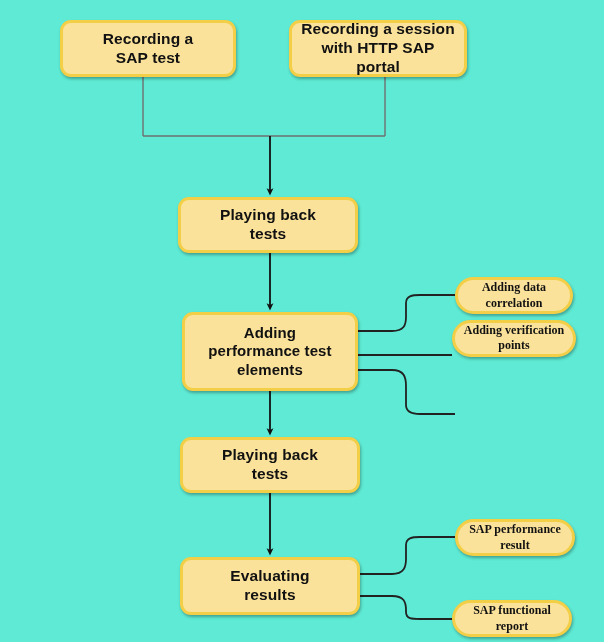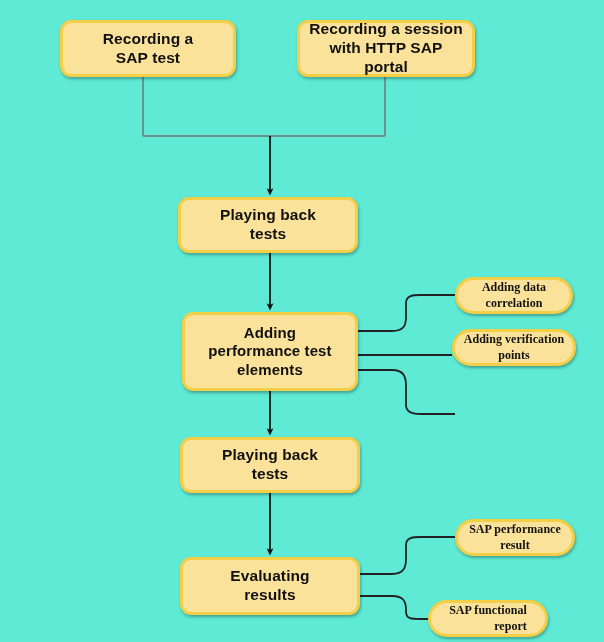--- a/index.html
+++ b/index.html
@@ -88,21 +88,21 @@
     <path d="M358,370 L392,370 C404,370 406,377 406,386 L406,405 C406,412 412,414 420,414 L455,414" stroke="#222222" stroke-width="1.8" fill="none"></path>
 
     <path d="M360,574 L392,574 C404,574 406,567 406,559 L406,545 C406,538 412,537 420,537 L455,537" stroke="#222222" stroke-width="1.8" fill="none"></path>
     <path d="M360,596 L392,596 C404,596 406,602 406,610 L406,612 C406,619 412,619 420,619 L456,619" stroke="#222222" stroke-width="1.8" fill="none"></path>
   </svg>
 
   <div class="node main" style="left:60px; top:20px; width:176px; height:57px;">
     <span class="label">Recording a<br>SAP test</span>
   </div>
 
-  <div class="node main" style="left:297px; top:20px; width:178px; height:57px;">
+  <div class="node main" style="left:289px; top:20px; width:178px; height:57px;">
     <span class="label">Recording a session<br>with HTTP SAP portal</span>
   </div>
 
   <div class="node main" style="left:178px; top:197px; width:180px; height:56px;">
     <span class="label">Playing back<br>tests</span>
   </div>
 
   <div class="node main wide" style="left:182px; top:312px; width:176px; height:79px;">
     <span class="label">Adding<br>performance test<br>elements</span>
   </div>
@@ -112,26 +112,26 @@
   </div>
 
   <div class="node main" style="left:180px; top:557px; width:180px; height:58px;">
     <span class="label">Evaluating<br>results</span>
   </div>
 
   <div class="node pill" style="left:455px; top:277px; width:118px; height:37px;">
     <span class="label">Adding data<br>correlation</span>
   </div>
 
-  <div class="node pill" style="left:452px; top:329px; width:124px; height:37px;">
+  <div class="node pill" style="left:452px; top:320px; width:124px; height:37px;align-items:flex-end;">
     <span class="label">Adding verification<br>points</span>
   </div>
 
 
   <div class="node pill" style="left:455px; top:519px; width:120px; height:37px;">
     <span class="label">SAP performance<br>result</span>
   </div>
 
-  <div class="node pill" style="left:428px; top:600px; width:120px; height:37px;text-align:right;">
+  <div class="node pill" style="left:452px; top:600px; width:120px; height:37px;">
     <span class="label">SAP functional<br>report</span>
   </div>
 
 </div>
 
 </body></html>

